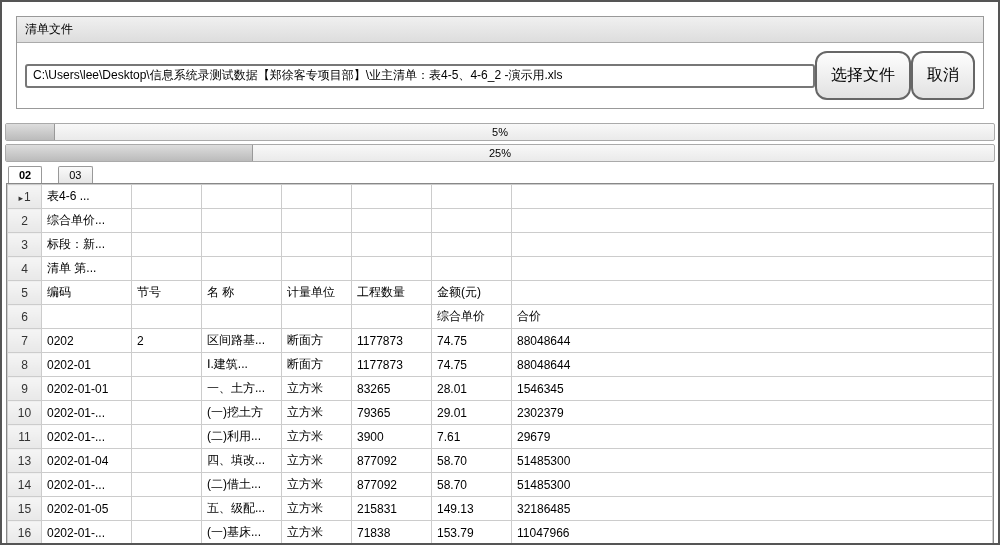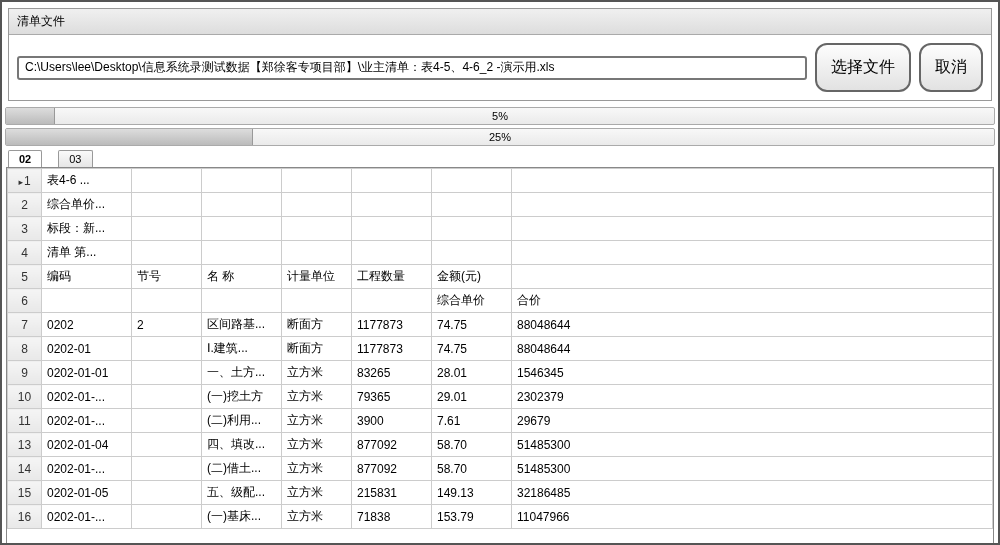--- a/index.html
+++ b/index.html
@@ -7,34 +7,34 @@
       font-family: "SimSun", "宋体", Arial, sans-serif;
       font-size: 12px;
       background: #fff;
       width: 1000px;
       height: 545px;
       overflow: hidden;
       border: 2px solid #555;
     }
     .panel {
       border: 1px solid #999;
-      margin: 6px;
+      margin: 14px;
       background: linear-gradient(#f8f8f8, #eee);
     }
     .panel-title {
       padding: 4px 8px;
       background: linear-gradient(#f0f0f0, #ddd);
       border-bottom: 1px solid #aaa;
       font-size: 12px;
     }
     .panel-body {
       padding: 8px;
       display: flex;
       align-items: center;
-      gap: 8px;
+      gap: 0;
       background: #fff;
     }
     .filepath-input {
       flex: 1;
       border: 2px solid #777;
       border-radius: 3px;
       padding: 3px 6px;
       font-size: 12px;
       font-family: inherit;
       background: #fff;

